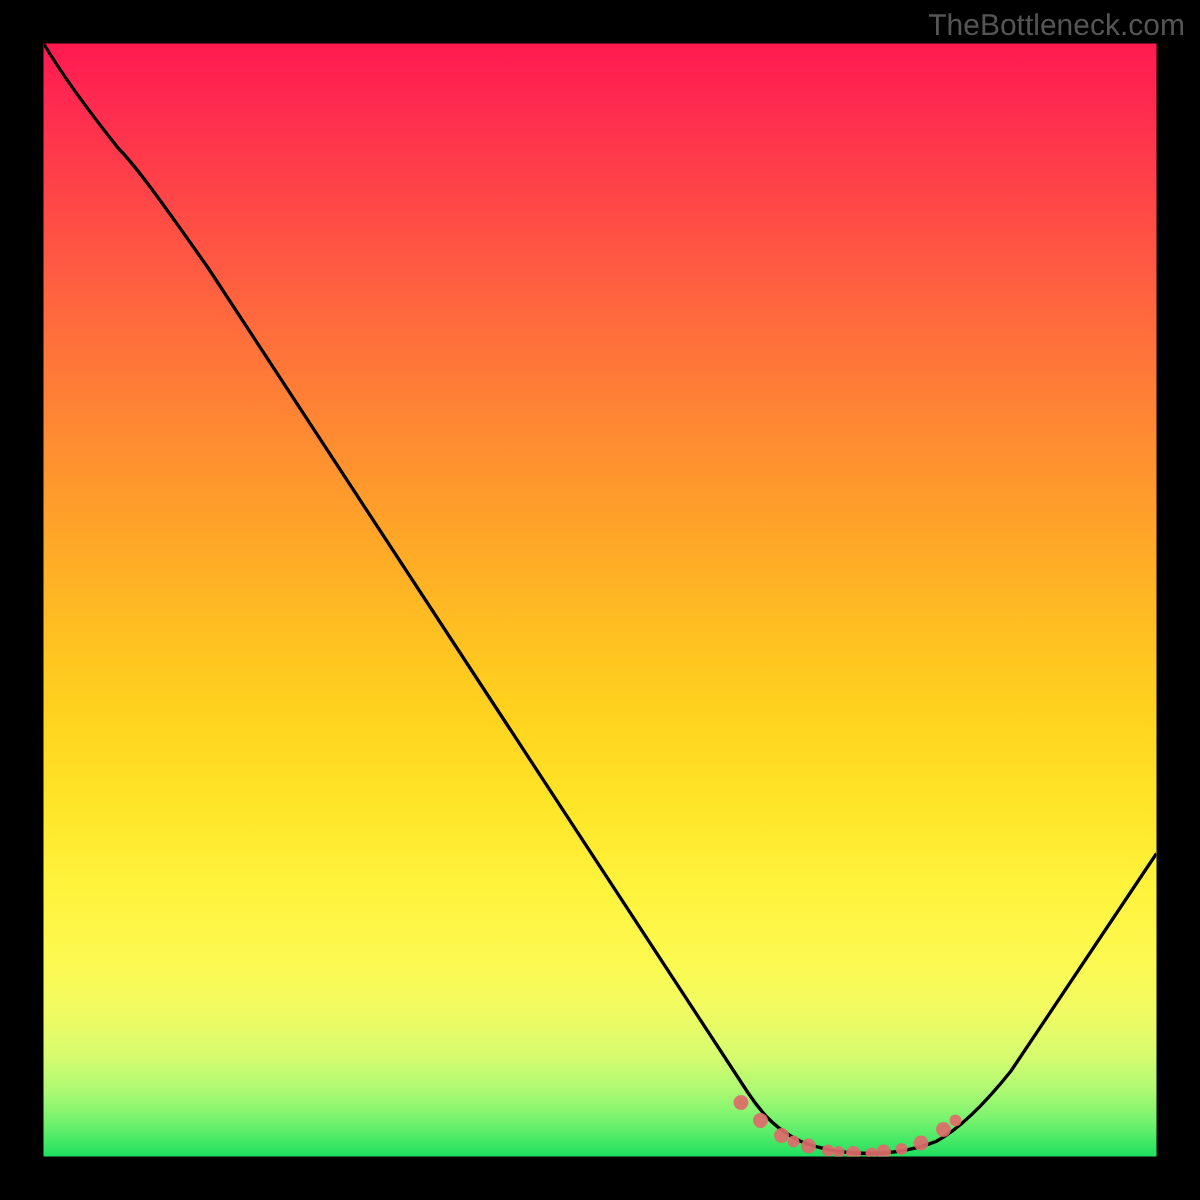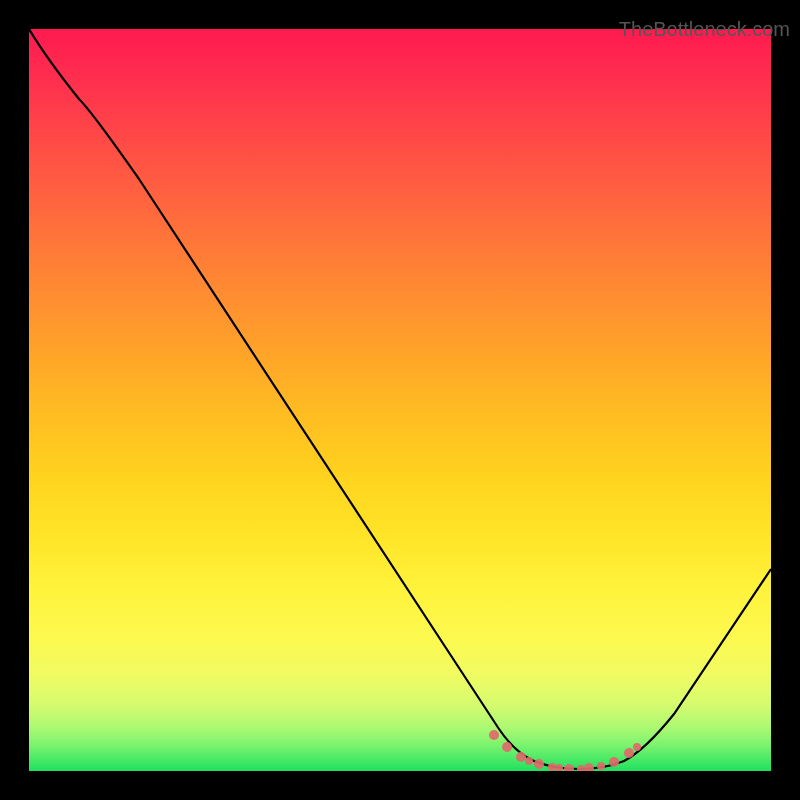--- a/index.html
+++ b/index.html
@@ -6,21 +6,21 @@
   body {
     width: 800px;
     height: 800px;
     background: #000;
     position: relative;
     overflow: hidden;
     font-family: Arial, sans-serif;
   }
   .watermark {
     position: absolute;
-    top: 18px;
+    top: 6px;
     right: 10px;
     color: #555;
     font-size: 20px;
     font-weight: 500;
     z-index: 10;
     text-align: right;
   }
   .plot-area {
     position: absolute;
     left: 29px;

